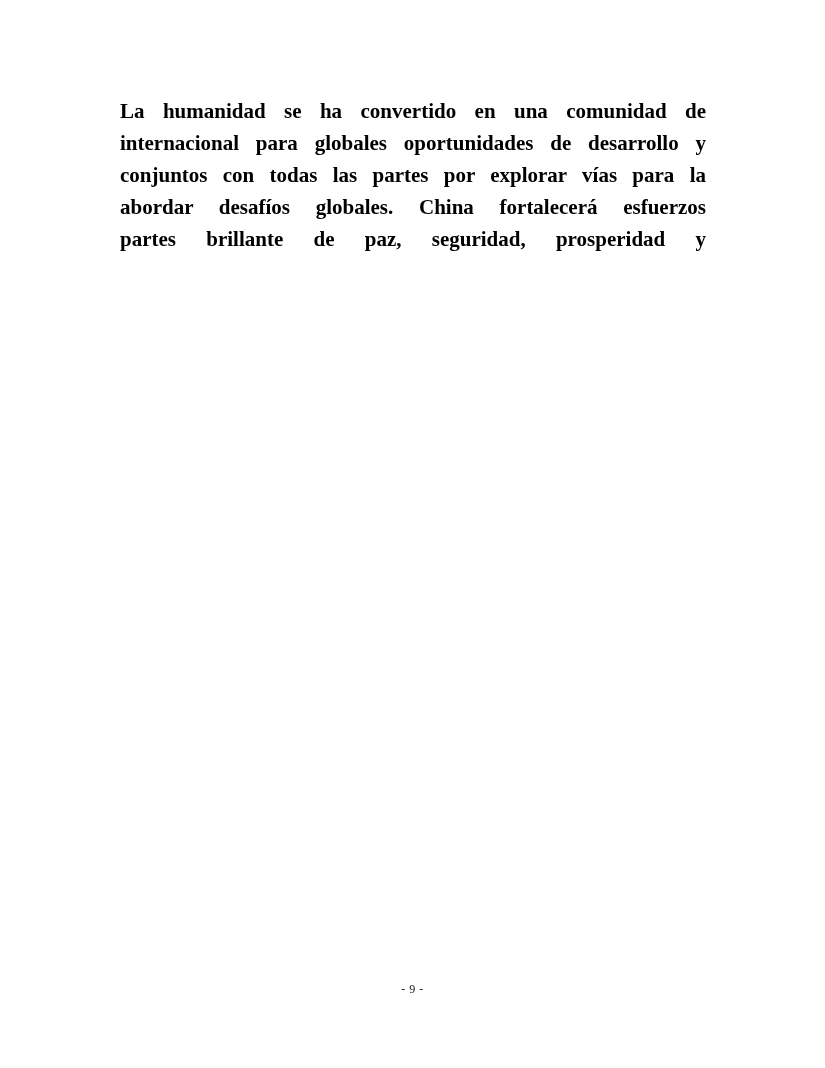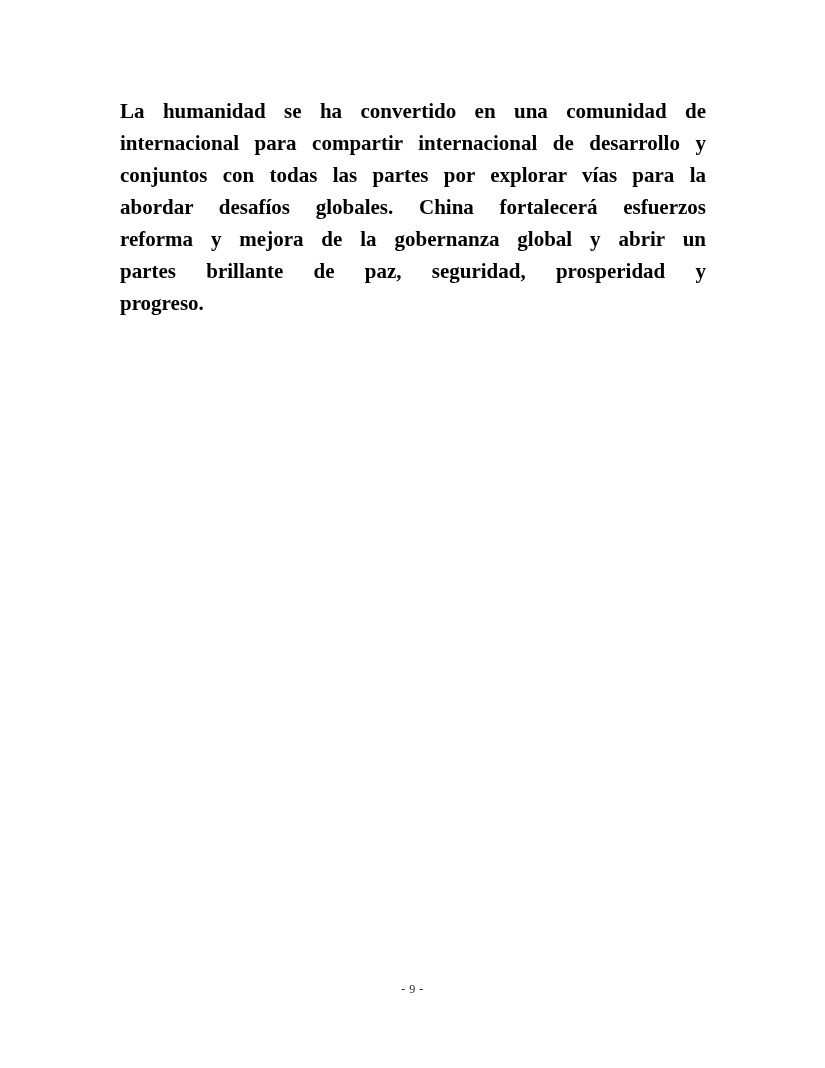--- a/index.html
+++ b/index.html
@@ -46,23 +46,21 @@
     letter-spacing: 0.5px;
   }
 </style>
 </head>
 <body>
 
 <div class="page">
 
   <div class="text-block">
     <div class="line">La humanidad se ha convertido en una comunidad de</div>
-    <div class="line">internacional para compartir internacional de desarrollo y</div>
+    <div class="line">internacional para globales oportunidades de desarrollo y</div>
     <div class="line">conjuntos con todas las partes por explorar vías para la</div>
     <div class="line">abordar desafíos globales. China fortalecerá esfuerzos</div>
-    <div class="line">reforma y mejora de la gobernanza global y abrir un</div>
     <div class="line">partes brillante de paz, seguridad, prosperidad y</div>
-    <div class="line last">progreso.</div>
   </div>
 
   <div class="footer">- 9 -</div>
 
 </div>
 
 </body></html>

